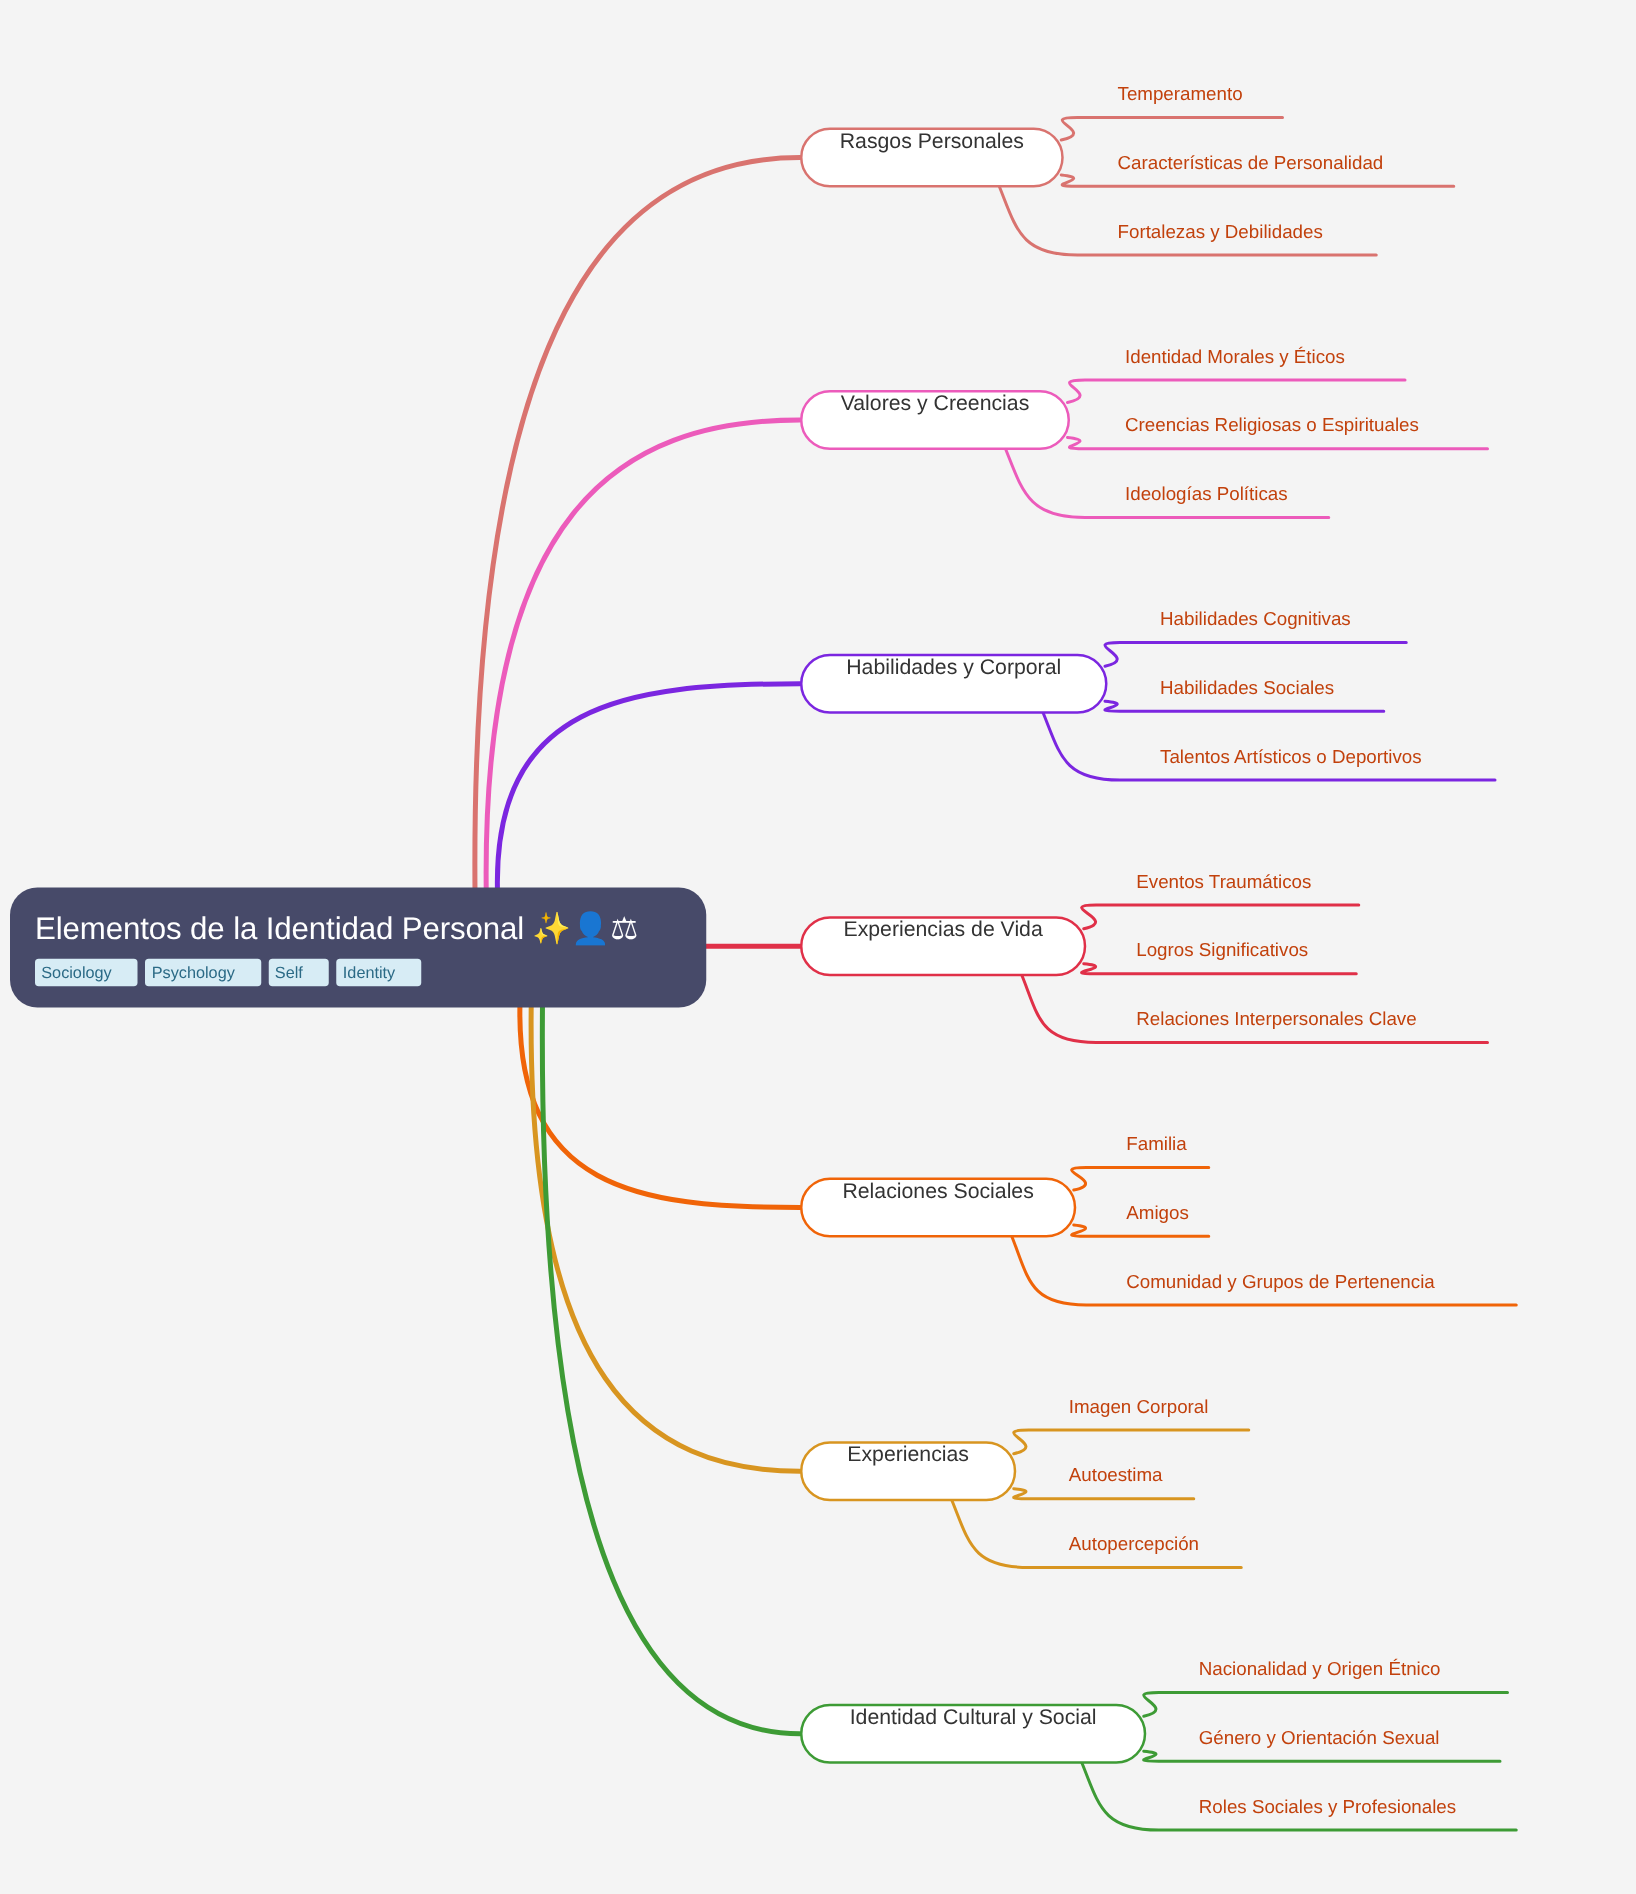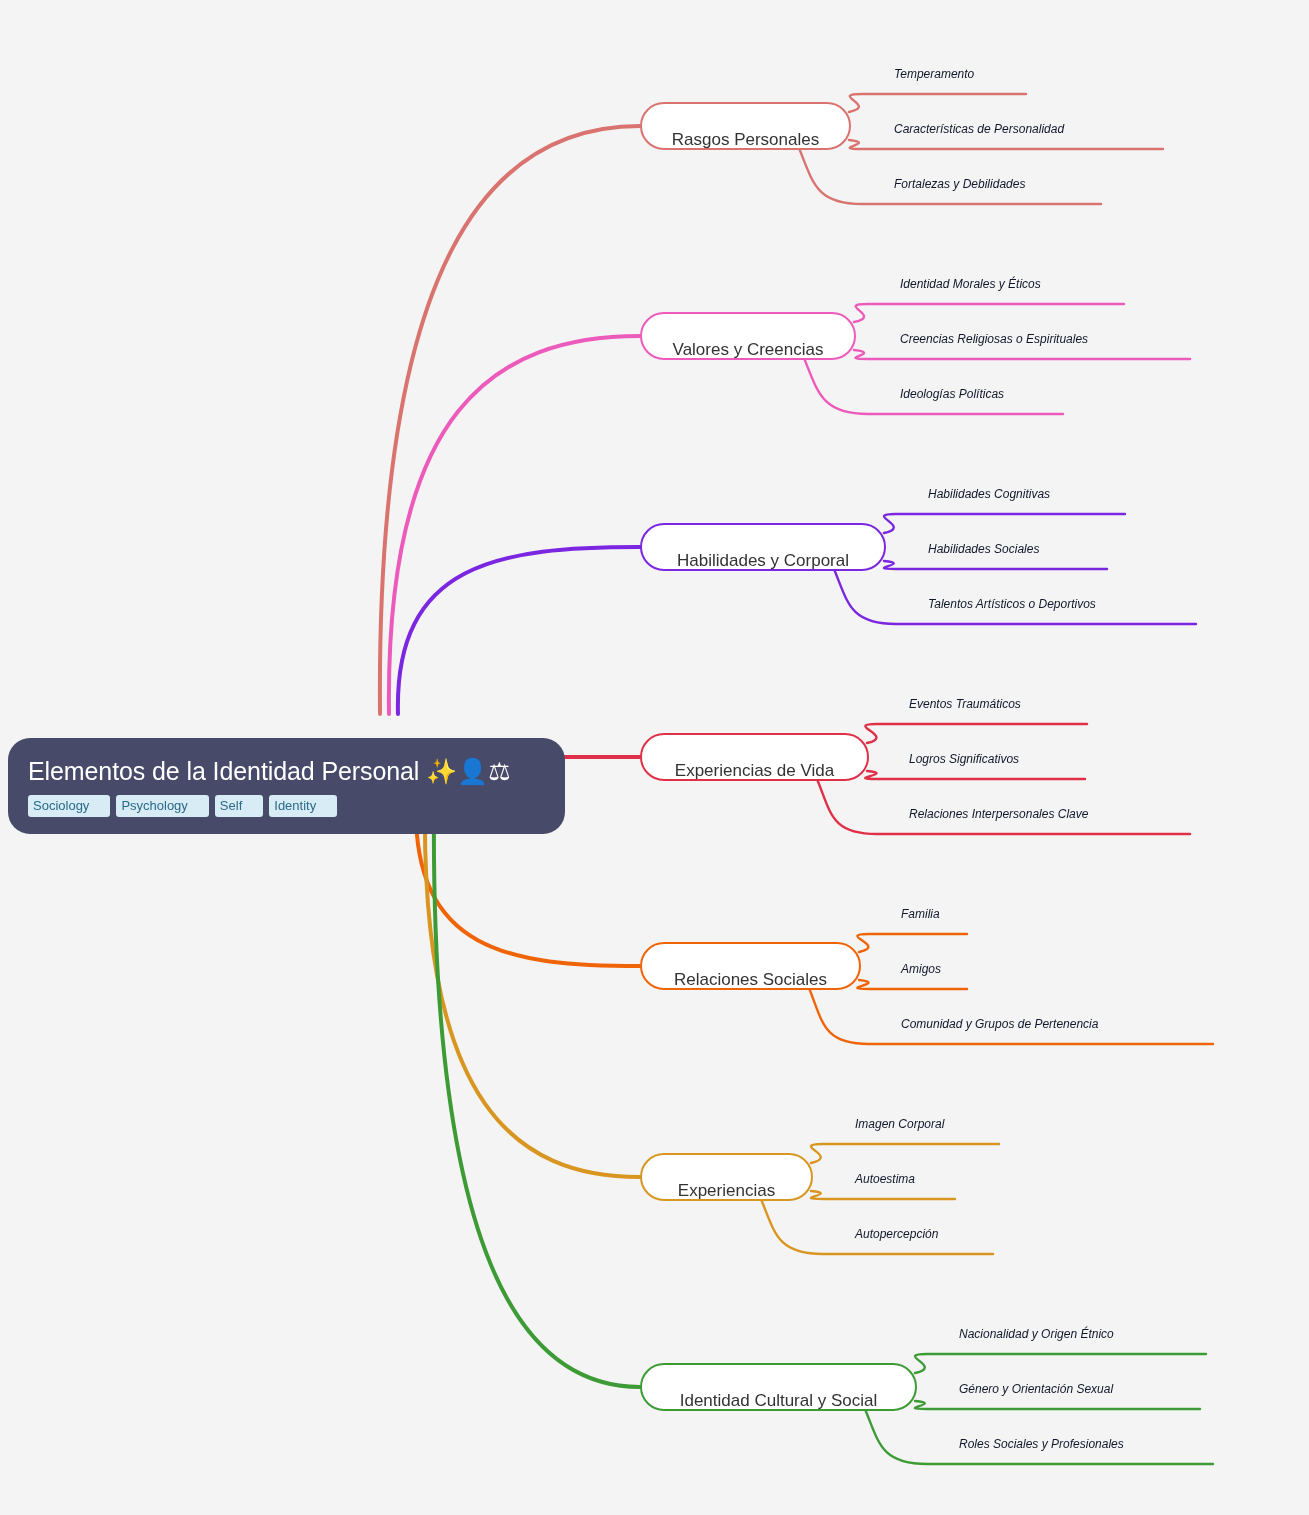--- a/index.html
+++ b/index.html
@@ -32,21 +32,20 @@
     width: 557px;
     height: 96px;
     background: #474a69;
     border-radius: 22px;
     box-sizing: border-box;
     padding: 14px 20px 12px 20px;
     display: flex;
     flex-direction: column;
     justify-content: center;
     z-index: 5;
-    margin-top: 28px;
   }
   .root-title {
     color: #ffffff;
     font-size: 25px;
     font-weight: 400;
     line-height: 1.15;
     white-space: nowrap;
     letter-spacing: -0.1px;
   }
   .root-tags {
@@ -67,41 +66,40 @@
   
   .branch-node {
     position: absolute;
     height: 48px;
     background: #ffffff;
     border-style: solid;
     border-width: 2.6px;
     border-radius: 24px;
     box-sizing: border-box;
     display: flex;
-    align-items: flex-end;
+    align-items: flex-start;
     justify-content: center;
     padding: 0 18px;
     z-index: 4;
   }
   .branch-node-label {
     font-size: 17px;
     color: #333333;
     white-space: nowrap;
     line-height: 1;
   }
 
   
   .leaf {
     position: absolute;
-    font-size: 12px;
-    color: #0f172a;
+    font-size: 15px;
+    color: #c2410c;
     white-space: nowrap;
     line-height: 1;
     z-index: 3;
-    font-style: italic;
   }
 </style>
 </head>
 <body>
 
 <div id="canvas">
 
   <svg id="edges" viewBox="0 0 1309 1515" xmlns="http://www.w3.org/2000/svg">
       <path d="M 380 714 C 376 258.96000000000004, 489.2 126, 640 126" fill="none" stroke="#d9736f" stroke-width="4" stroke-linecap="round"></path>
       <path d="M 389 714 C 385 410.16, 494.42 336, 640 336" fill="none" stroke="#ec5bbb" stroke-width="4" stroke-linecap="round"></path>

